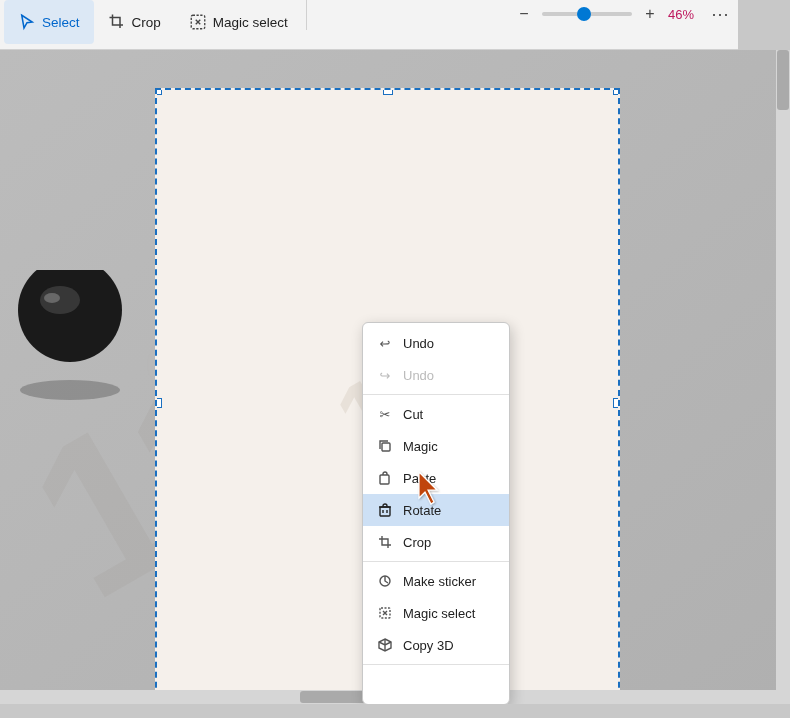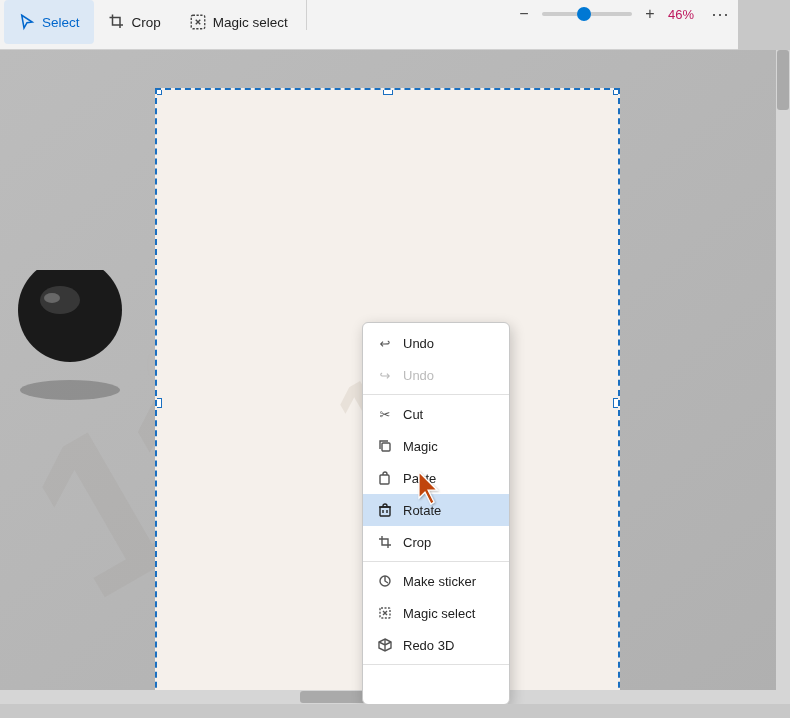--- a/index.html
+++ b/index.html
@@ -429,21 +429,21 @@
       </span>
       <span>Magic select</span>
     </div>
     <div class="menu-item">
       <span class="menu-icon">
         <svg width="14" height="14" viewBox="0 0 14 14" fill="none" stroke="#555" stroke-width="1.4">
           <path d="M7 1l6 3v6l-6 3-6-3V4z"></path>
           <path d="M7 1v12M1 4l6 3 6-3"></path>
         </svg>
       </span>
-      <span>Redo 3D</span>
+      <span>Copy 3D</span>
     </div>
 
     <div class="menu-divider"></div>
 
     <div class="menu-item">
       
       
     </div>
 
   </div>

